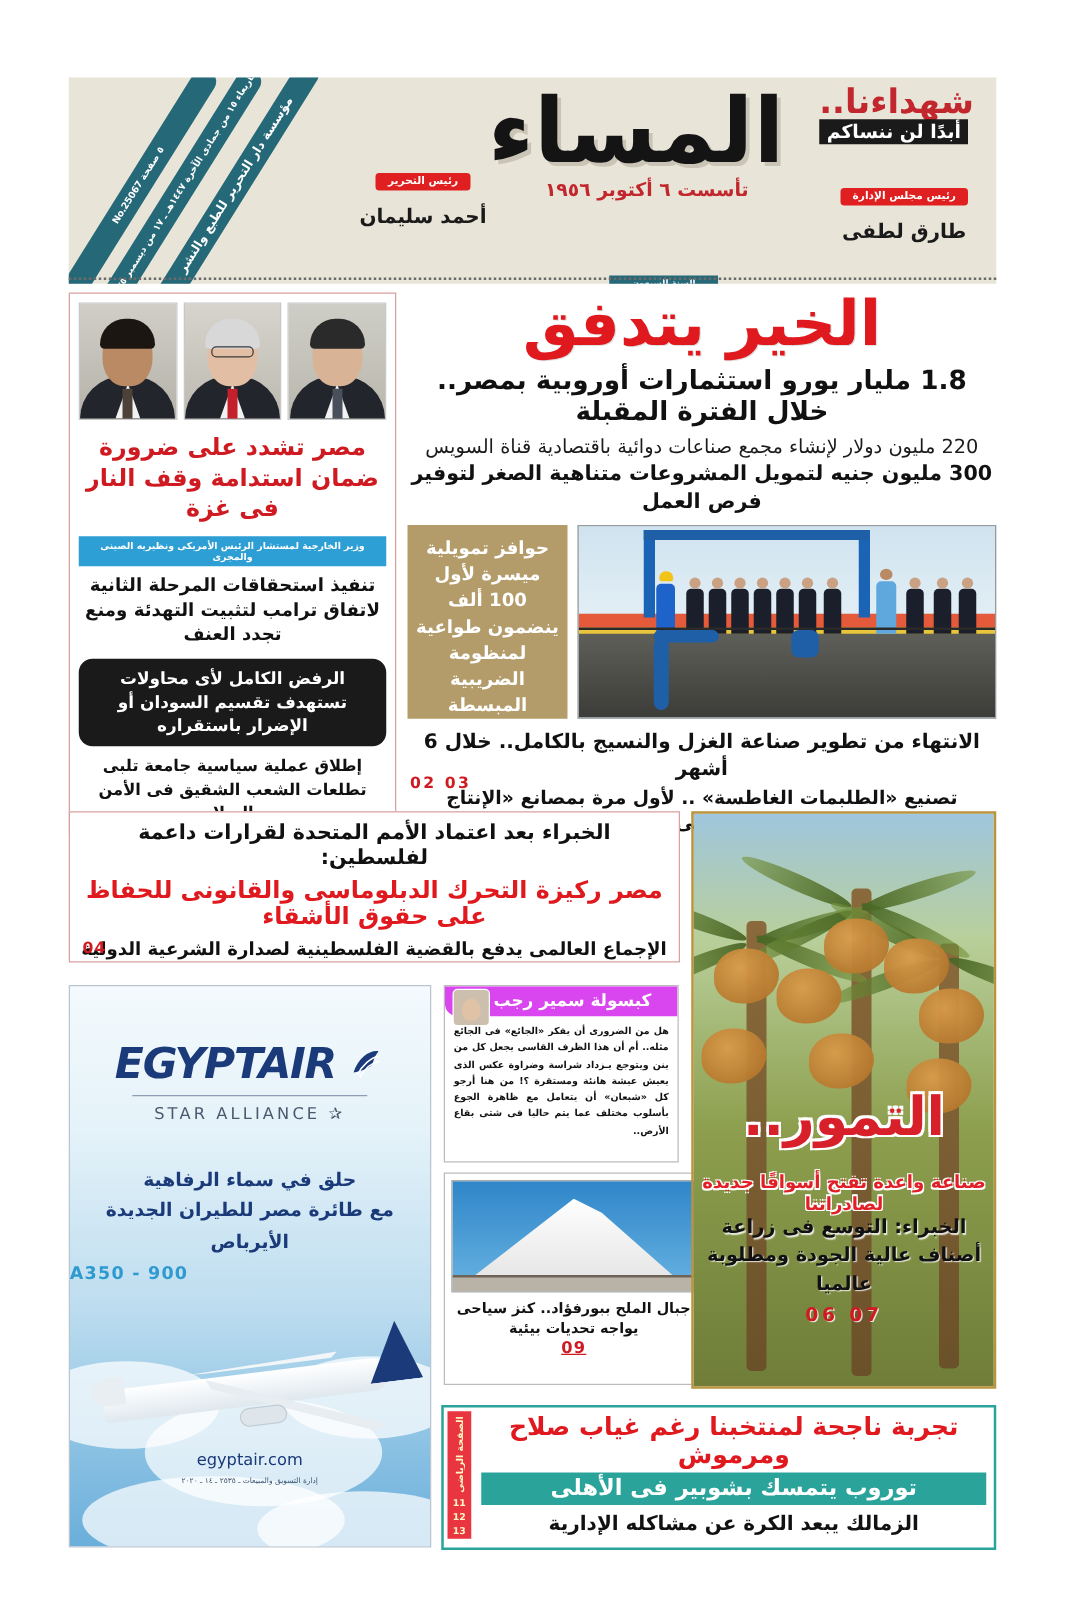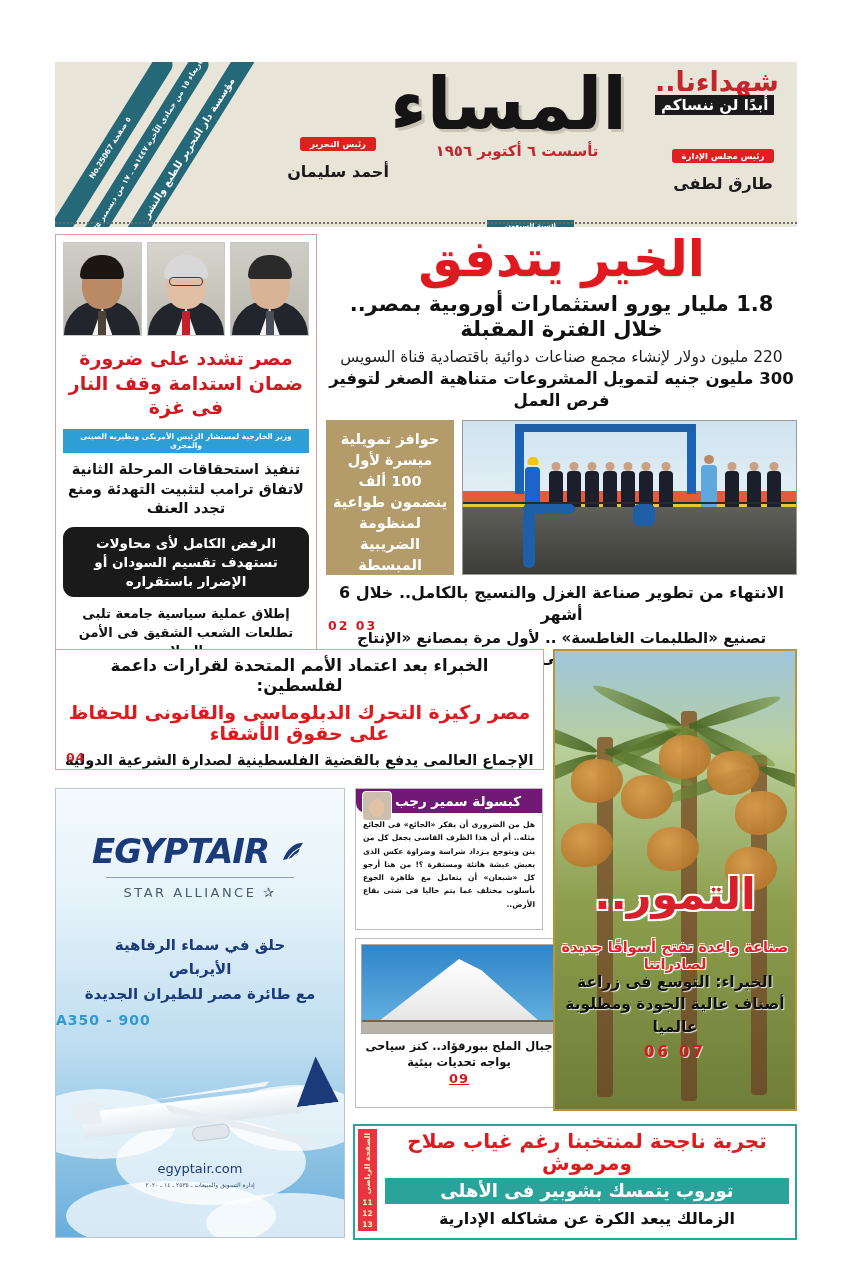--- a/index.html
+++ b/index.html
@@ -444,21 +444,21 @@
   
   .capsule {
     position: absolute; left: 355px; top: 788px;
     width: 188px; height: 142px;
     border: 1px solid #bcbcbc;
     background: #fff;
     overflow: hidden;
   }
   .cap-head {
     position: relative;
-    background: #701a75;
+    background: #d946ef;
     color: #fff;
     height: 24px;
     display: flex; align-items: center;
     padding-right: 8px;
     font-size: 13.5px; font-weight: bold;
     border-radius: 0 0 0 10px;
   }
   .cap-avatar {
     position: absolute; left: 6px; top: 2px;
     width: 30px; height: 30px;
@@ -771,22 +771,22 @@
       </span>
     </div>
     <div class="ad-rule"></div>
     <div class="ad-star">
       <span>STAR ALLIANCE</span>
       <span>✰</span>
     </div>
 
     <div class="ad-ar">
       <div>حلق في سماء الرفاهية</div>
+      <div>مع طائرة مصر للطيران الجديدة</div>
       <div>الأيرباص</div>
-      <div>مع طائرة مصر للطيران الجديدة</div>
     </div>
     <div class="ad-model">A350 - 900</div>
 
     <div class="plane">
       <span class="wing2"></span>
       <span class="fuselage"></span>
       <span class="nose"></span>
       <span class="tailfin"></span>
       <span class="wing"></span>
       <span class="engine"></span>

